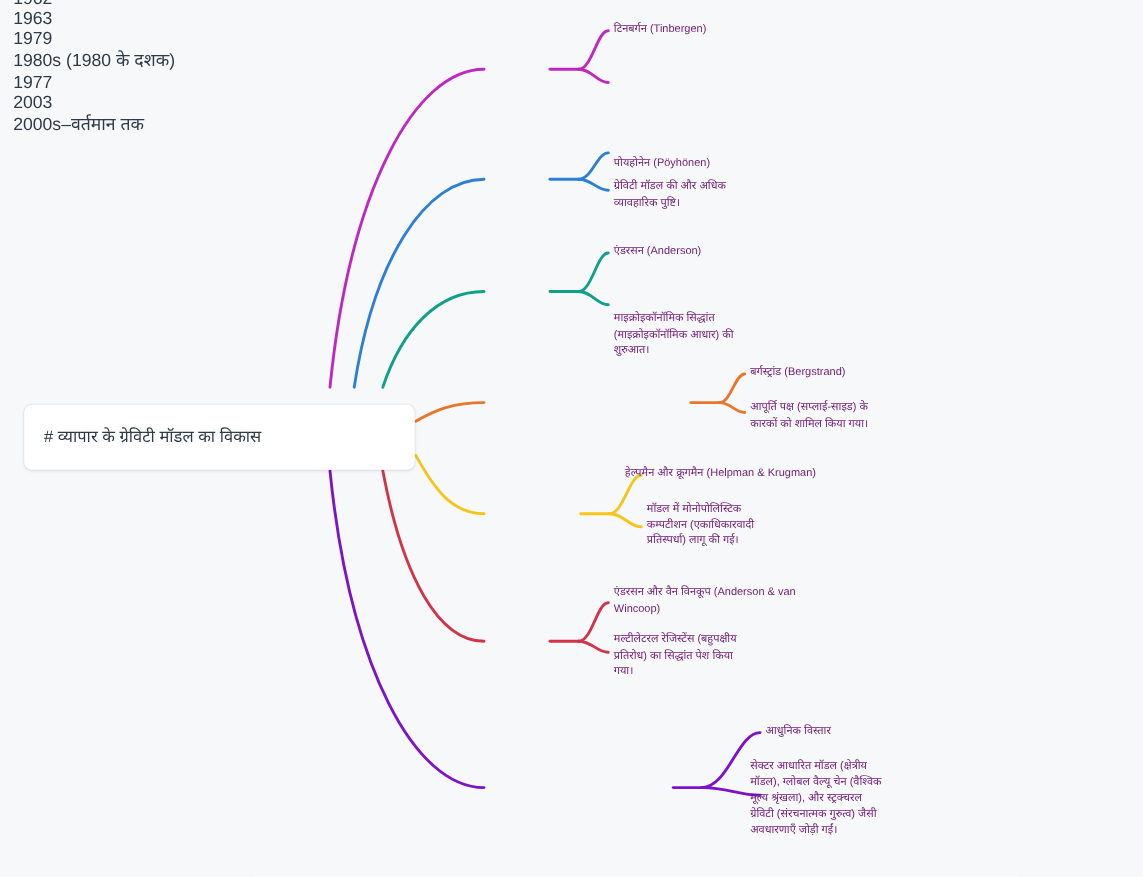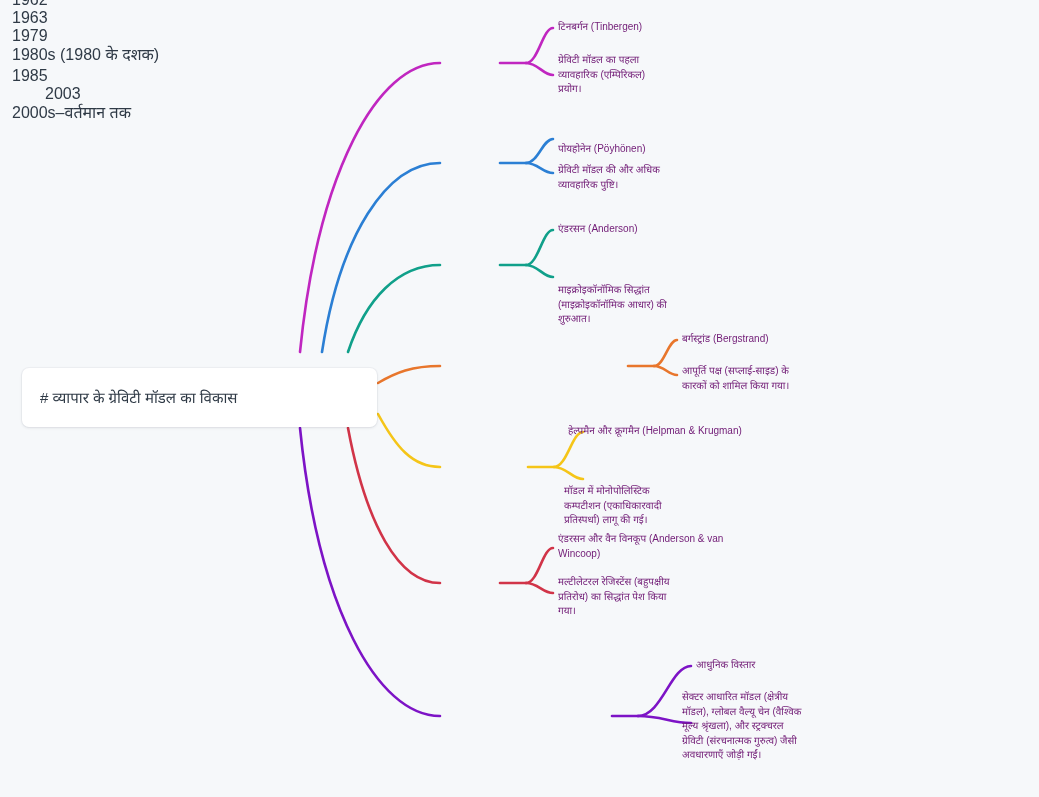--- a/index.html
+++ b/index.html
@@ -107,47 +107,44 @@
       <path d="M 638 716 C 661.85 716, 670.86 723, 691 723" fill="none" stroke="#7d13c6" stroke-width="2.6" stroke-linecap="round"></path>
     </svg>
 
   <div id="root-node">
     <span class="root-text"># व्यापार के ग्रेविटी मॉडल
 का विकास</span>
   </div>
 
   <div class="branch-label" style="left:448px; top:63px;">1962</div>
   <div class="node leaf title" style="left:558px; top:20px;">टिनबर्गन (Tinbergen)</div>
-  <div class="node leaf" style="left:558px; top:53px;">ग्रेविटी मॉडल का पहला
-व्यावहारिक (एम्पिरिकल)
-प्रयोग।</div>
 
   <div class="branch-label" style="left:448px; top:163px;">1963</div>
   <div class="node leaf title" style="left:558px; top:142px;">पोयहोनेन (Pöyhönen)</div>
   <div class="node leaf" style="left:558px; top:163px;">ग्रेविटी मॉडल की और अधिक
 व्यावहारिक पुष्टि।</div>
 
   <div class="branch-label" style="left:448px; top:265px;">1979</div>
   <div class="node leaf title" style="left:558px; top:222px;">एंडरसन (Anderson)</div>
   <div class="node leaf" style="left:558px; top:254px;margin-top:29px;">माइक्रोइकॉनॉमिक सिद्धांत
 (माइक्रोइकॉनॉमिक आधार) की
 शुरुआत।</div>
 
   <div class="branch-label" style="left:448px; top:366px;">1980s (1980 के दशक)</div>
   <div class="node leaf title" style="left:682px; top:332px;">बर्गस्ट्रांड (Bergstrand)</div>
   <div class="node leaf" style="left:682px; top:364px;">आपूर्ति पक्ष (सप्लाई-साइड) के
 कारकों को शामिल किया गया।</div>
 
-  <div class="branch-label" style="left:448px; top:467px;">1985</div>
+  <div class="branch-label" style="left:448px; top:467px;">1977</div>
   <div class="node leaf title" style="left:568px; top:424px;">हेल्पमैन और क्रूगमैन (Helpman &amp; Krugman)</div>
-  <div class="node leaf" style="left:564px; top:456px;margin-top:28px;">मॉडल में मोनोपोलिस्टिक
+  <div class="node leaf" style="left:588px; top:456px;">मॉडल में मोनोपोलिस्टिक
 कम्पटीशन (एकाधिकारवादी
 प्रतिस्पर्धा) लागू की गई।</div>
 
-  <div class="branch-label" style="left:448px; top:583px;margin-left:33px;">2003</div>
+  <div class="branch-label" style="left:448px; top:583px;">2003</div>
   <div class="node leaf" style="left:558px; top:575px;">मल्टीलेटरल रेजिस्टेंस (बहुपक्षीय
 प्रतिरोध) का सिद्धांत पेश किया
 गया।</div>
   <div class="node leaf title" style="left:558px; top:532px;">एंडरसन और वैन विनकूप (Anderson &amp; van
 Wincoop)</div>
 
   <div class="branch-label" style="left:448px; top:716px;">2000s–वर्तमान तक</div>
   <div class="node leaf title" style="left:696px; top:658px;">आधुनिक विस्तार</div>
   <div class="node leaf" style="left:682px; top:690px;">सेक्टर आधारित मॉडल (क्षेत्रीय
 मॉडल), ग्लोबल वैल्यू चेन (वैश्विक

